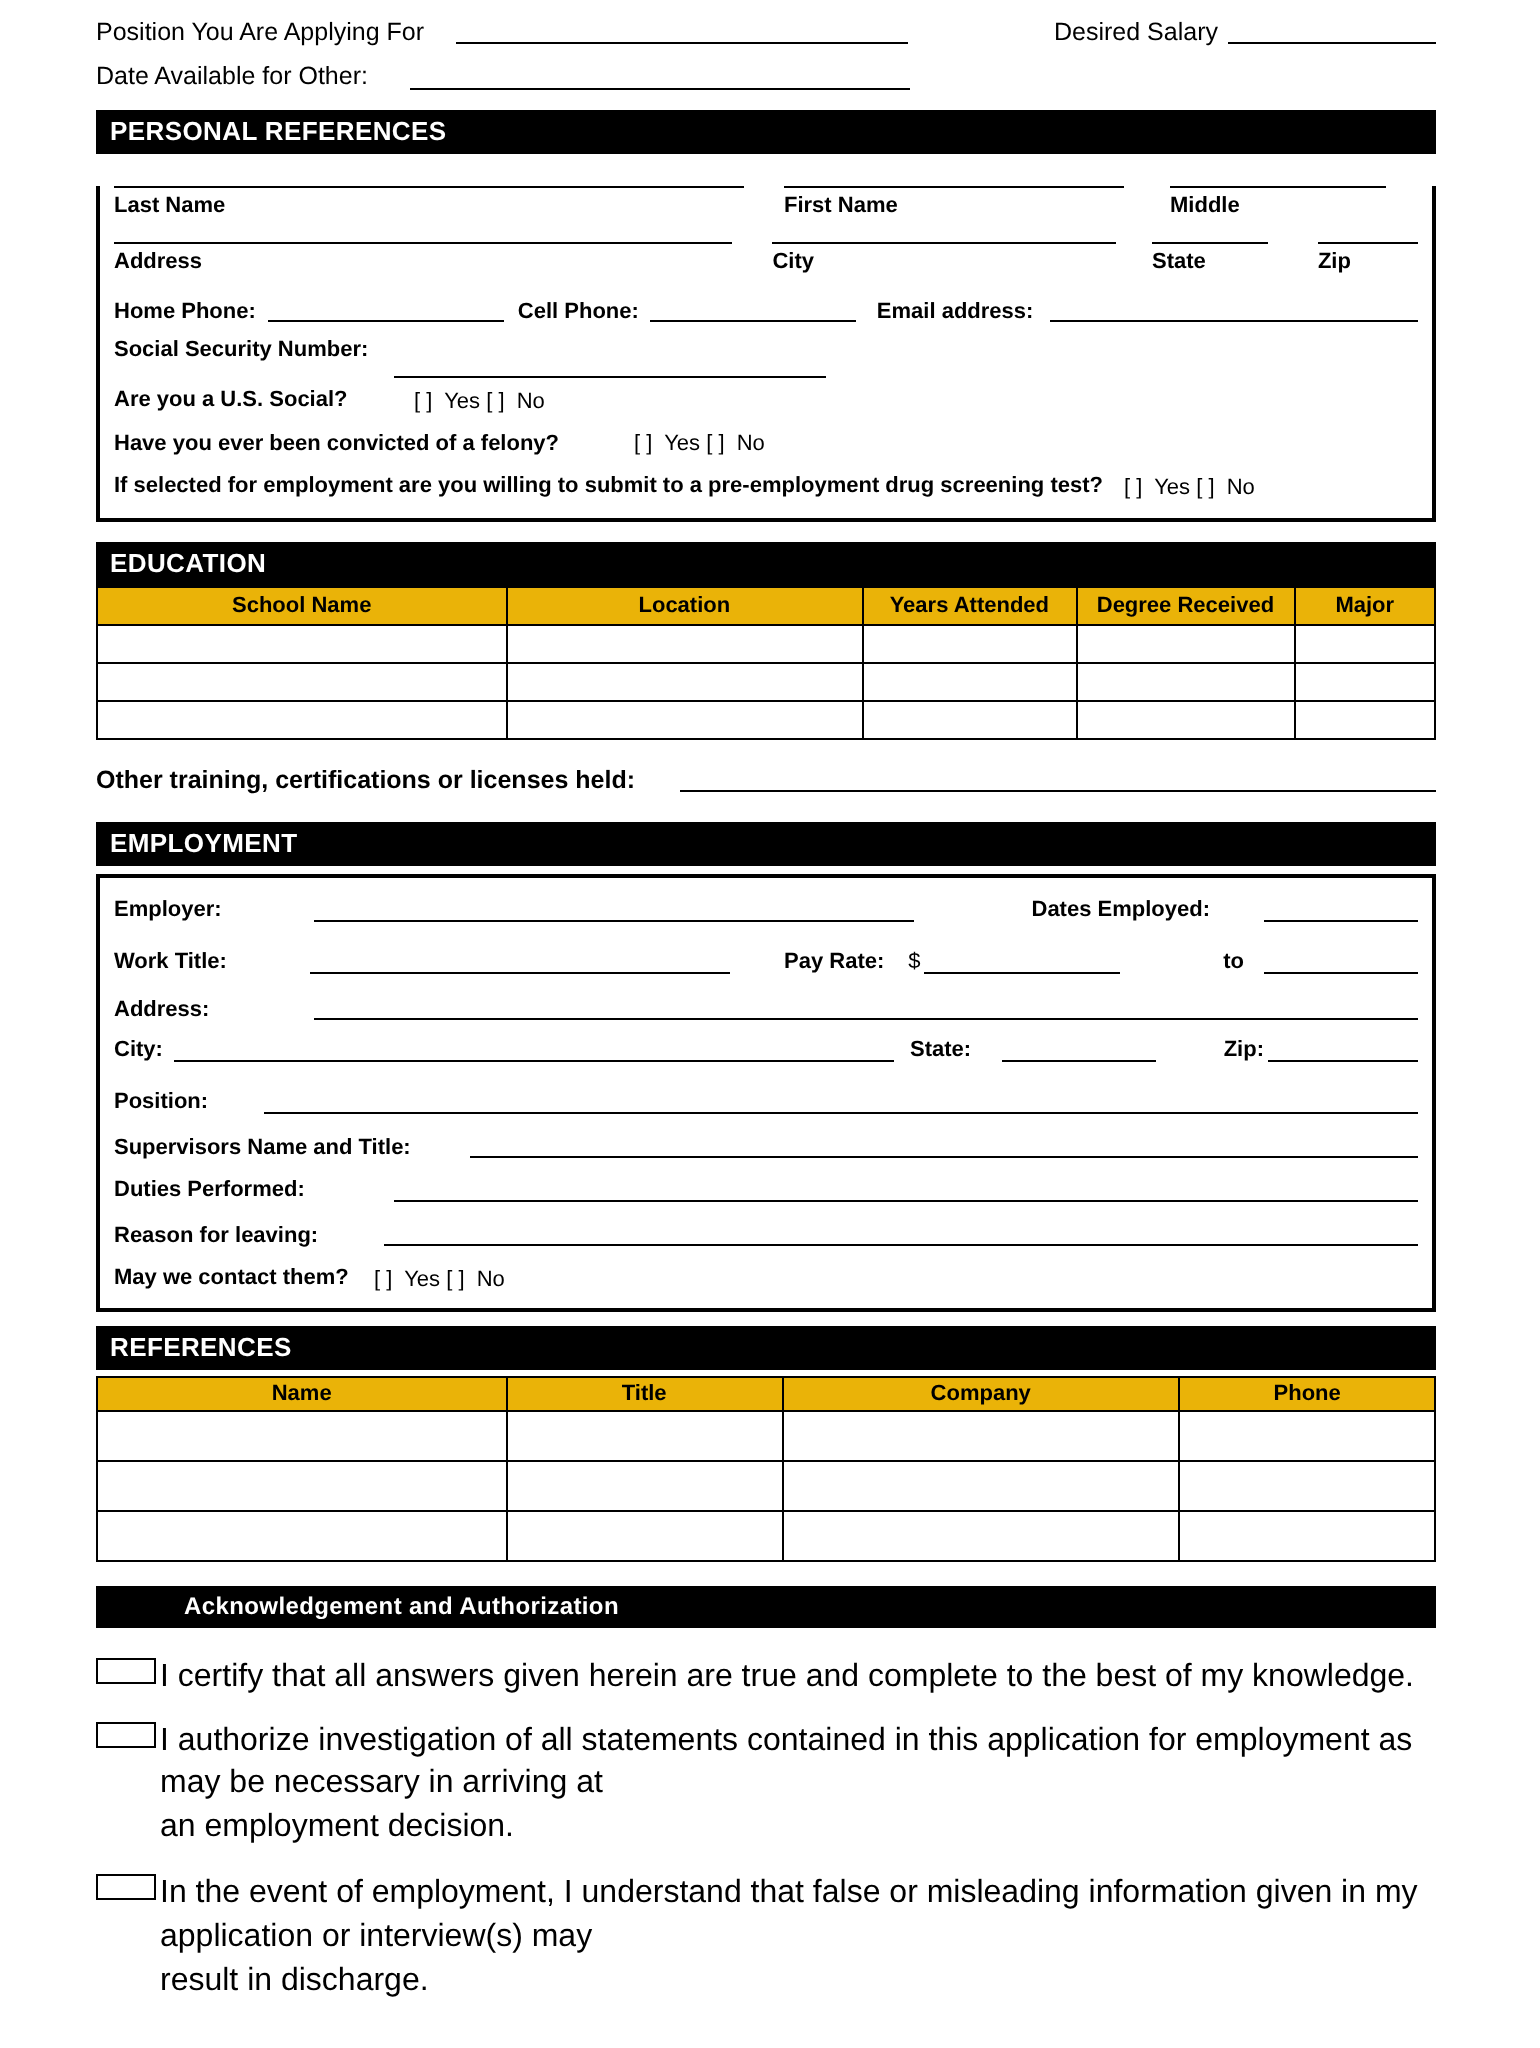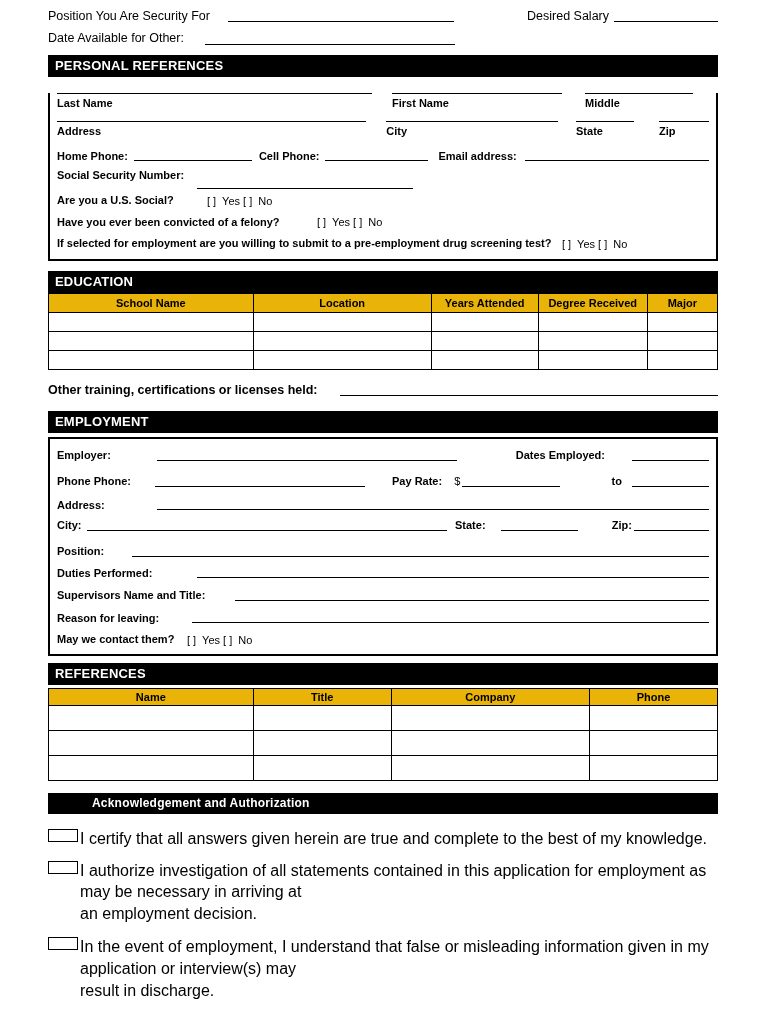--- a/index.html
+++ b/index.html
@@ -43,21 +43,21 @@
   .ack-text { font-size:16px; line-height:1.35; white-space:pre-line; margin-left:2px; }
 </style>
 </head>
 <body>
 
 <div class="page">
   <div class="content">
 
 
     <div class="row" style="margin-top:9px;">
-      <div class="lbl" style="width:172px;">Position You Are Security For</div>
+      <div class="lbl" style="width:172px;">Position You Are Applying For</div>
       <div class="wline" style="width:226px; margin-left:8px;"></div>
       <div class="flex"></div>
       <div class="lbl">Desired Salary</div>
       <div class="wline" style="width:104px; margin-left:5px;"></div>
     </div>
 
     <div class="row" style="margin-top:8px;">
       <div class="lbl" style="width:150px;">Date Available for Other:</div>
       <div class="wline" style="width:250px; margin-left:7px;"></div>
     </div>
@@ -182,21 +182,21 @@
 
       <div class="row" style="margin-top:10px;">
         <div class="blbl" style="width:100px;">Employer:</div>
         <div class="wline" style="width:300px;"></div>
         <div class="flex"></div>
         <div class="blbl">Dates Employed:</div>
         <div class="wline" style="width:77px; margin-left:27px;"></div>
       </div>
 
       <div class="row" style="margin-top:13px;">
-        <div class="blbl" style="width:98px;">Phone Phone:</div>
+        <div class="blbl" style="width:98px;">Work Title:</div>
         <div class="wline" style="width:210px;"></div>
         <div class="blbl" style="margin-left:27px;">Pay Rate:</div>
         <div class="blbl" style="margin-left:12px; font-weight:normal;">$</div>
         <div class="wline" style="width:98px; margin-left:2px;"></div>
         <div class="flex"></div>
         <div class="blbl">to</div>
         <div class="wline" style="width:77px; margin-left:10px;"></div>
       </div>
 
       <div class="row" style="margin-top:11px;">
@@ -212,27 +212,27 @@
         <div class="flex"></div>
         <div class="blbl">Zip:</div>
         <div class="wline" style="width:75px; margin-left:2px;"></div>
       </div>
 
       <div class="row" style="margin-top:13px;">
         <div class="blbl" style="width:75px;">Position:</div>
         <div class="wline flex"></div>
       </div>
 
+      <div class="row" style="margin-top:10px;">
+        <div class="blbl" style="width:178px;">Supervisors Name and Title:</div>
+        <div class="wline flex"></div>
+      </div>
+
       <div class="row" style="margin-top:9px;">
         <div class="blbl" style="width:140px;">Duties Performed:</div>
-        <div class="wline flex"></div>
-      </div>
-
-      <div class="row" style="margin-top:10px;">
-        <div class="blbl" style="width:178px;">Supervisors Name and Title:</div>
         <div class="wline flex"></div>
       </div>
 
       <div class="row" style="margin-top:10px;">
         <div class="blbl" style="width:135px;">Reason for leaving:</div>
         <div class="wline flex"></div>
       </div>
 
       <div class="row" style="margin-top:9px; margin-bottom:8px;">
         <div class="blbl" style="width:130px;">May we contact them?</div>

